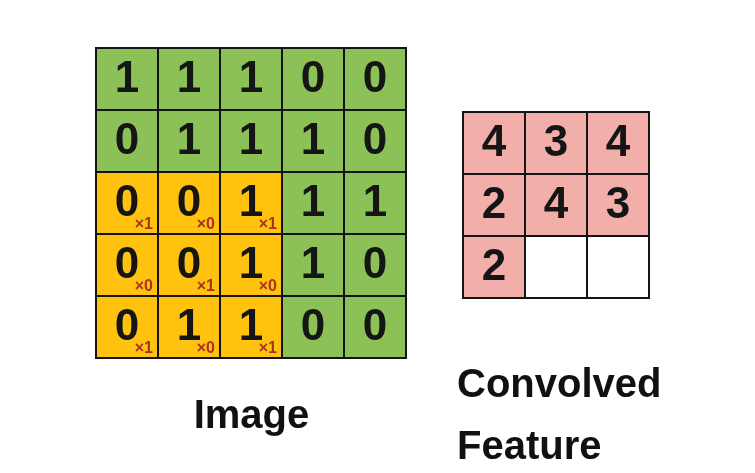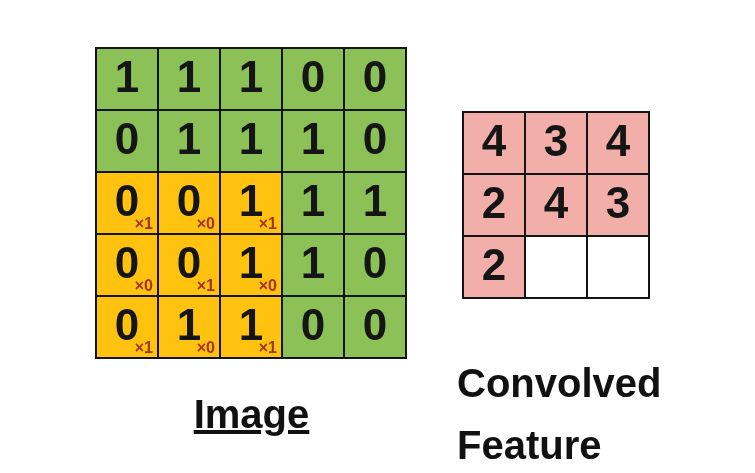--- a/index.html
+++ b/index.html
@@ -32,21 +32,21 @@
     transform:translateY(-2px);
   }
   .sub{
     position:absolute;right:4px;bottom:1px;
     font-size:16px;font-weight:700;color:var(--c-red,#A93226);line-height:1;
   }
   .caption{
     position:absolute;color:#111;font-weight:700;font-size:40px;
   }
   .image-caption{
-    left:95px;top:390px;width:313px;text-align:center;line-height:1.2;text-decoration:underline;
+    left:95px;top:390px;width:313px;text-align:center;line-height:1.2;
   }
   .output-caption{
     left:457px;top:352px;width:232px;text-align:left;line-height:1.55;
   }
 </style>
 </head>
 <body>
 
 <div class="stage">
 

